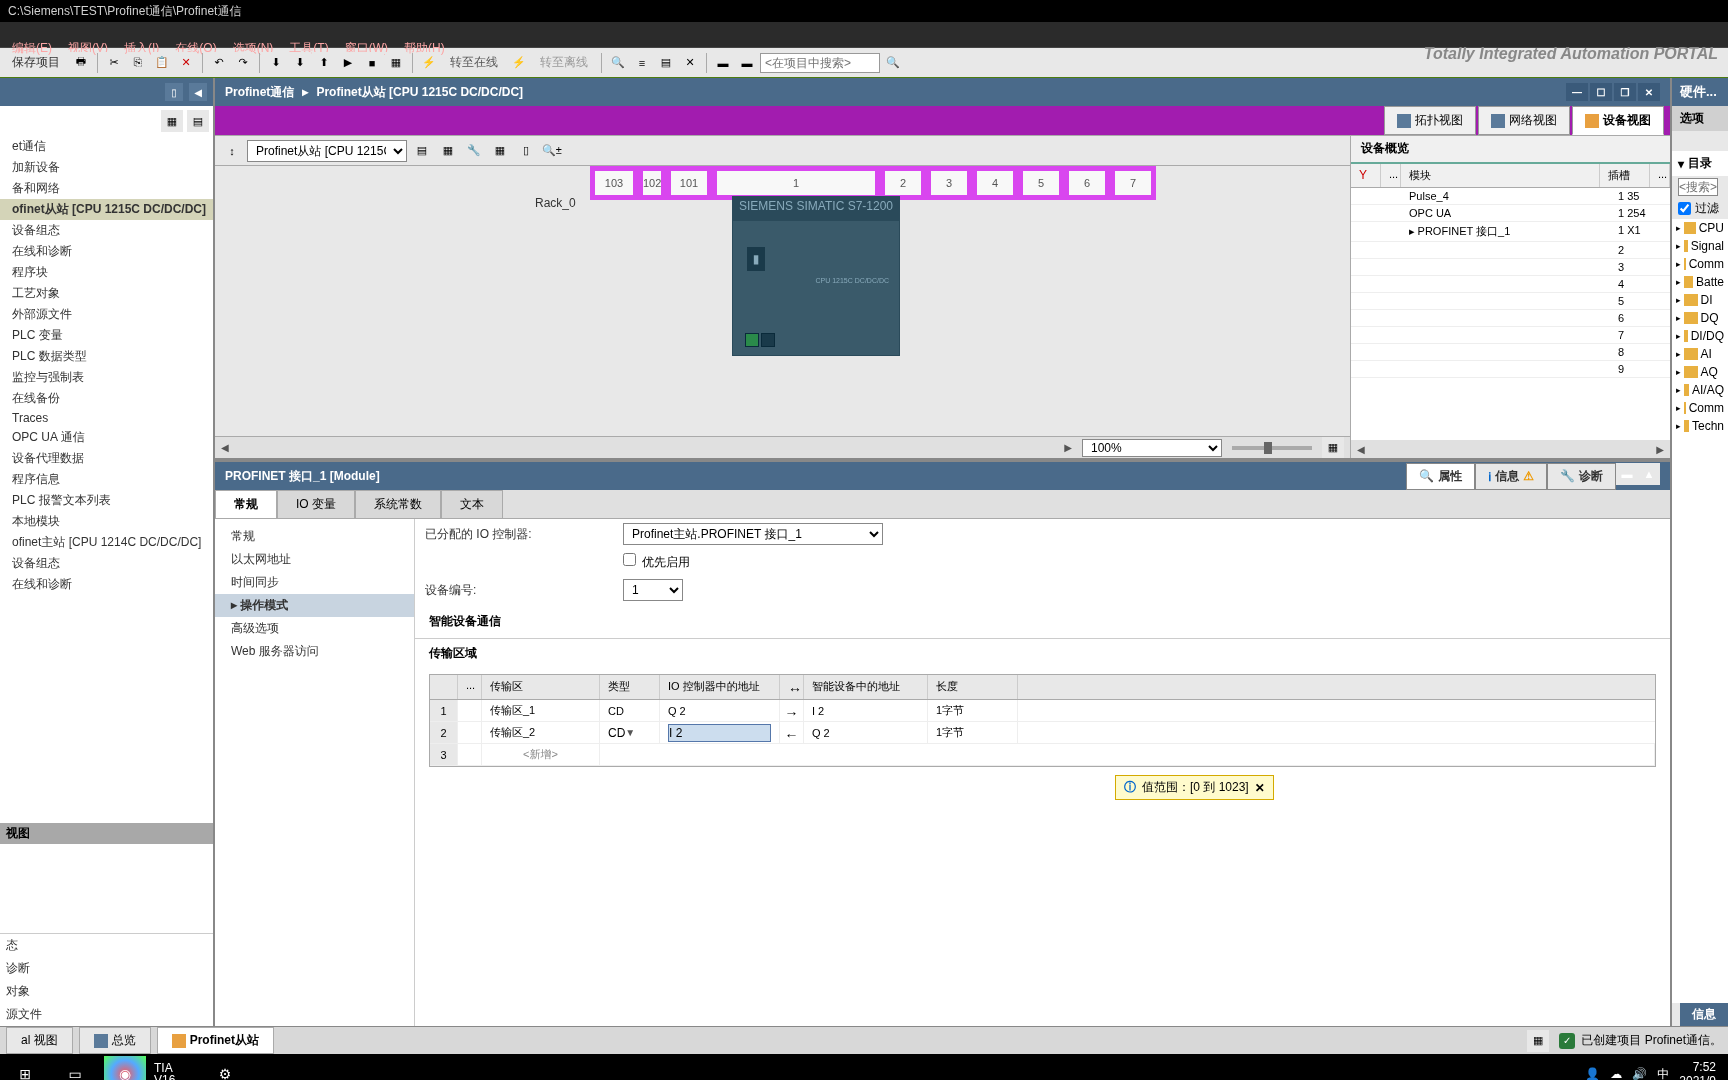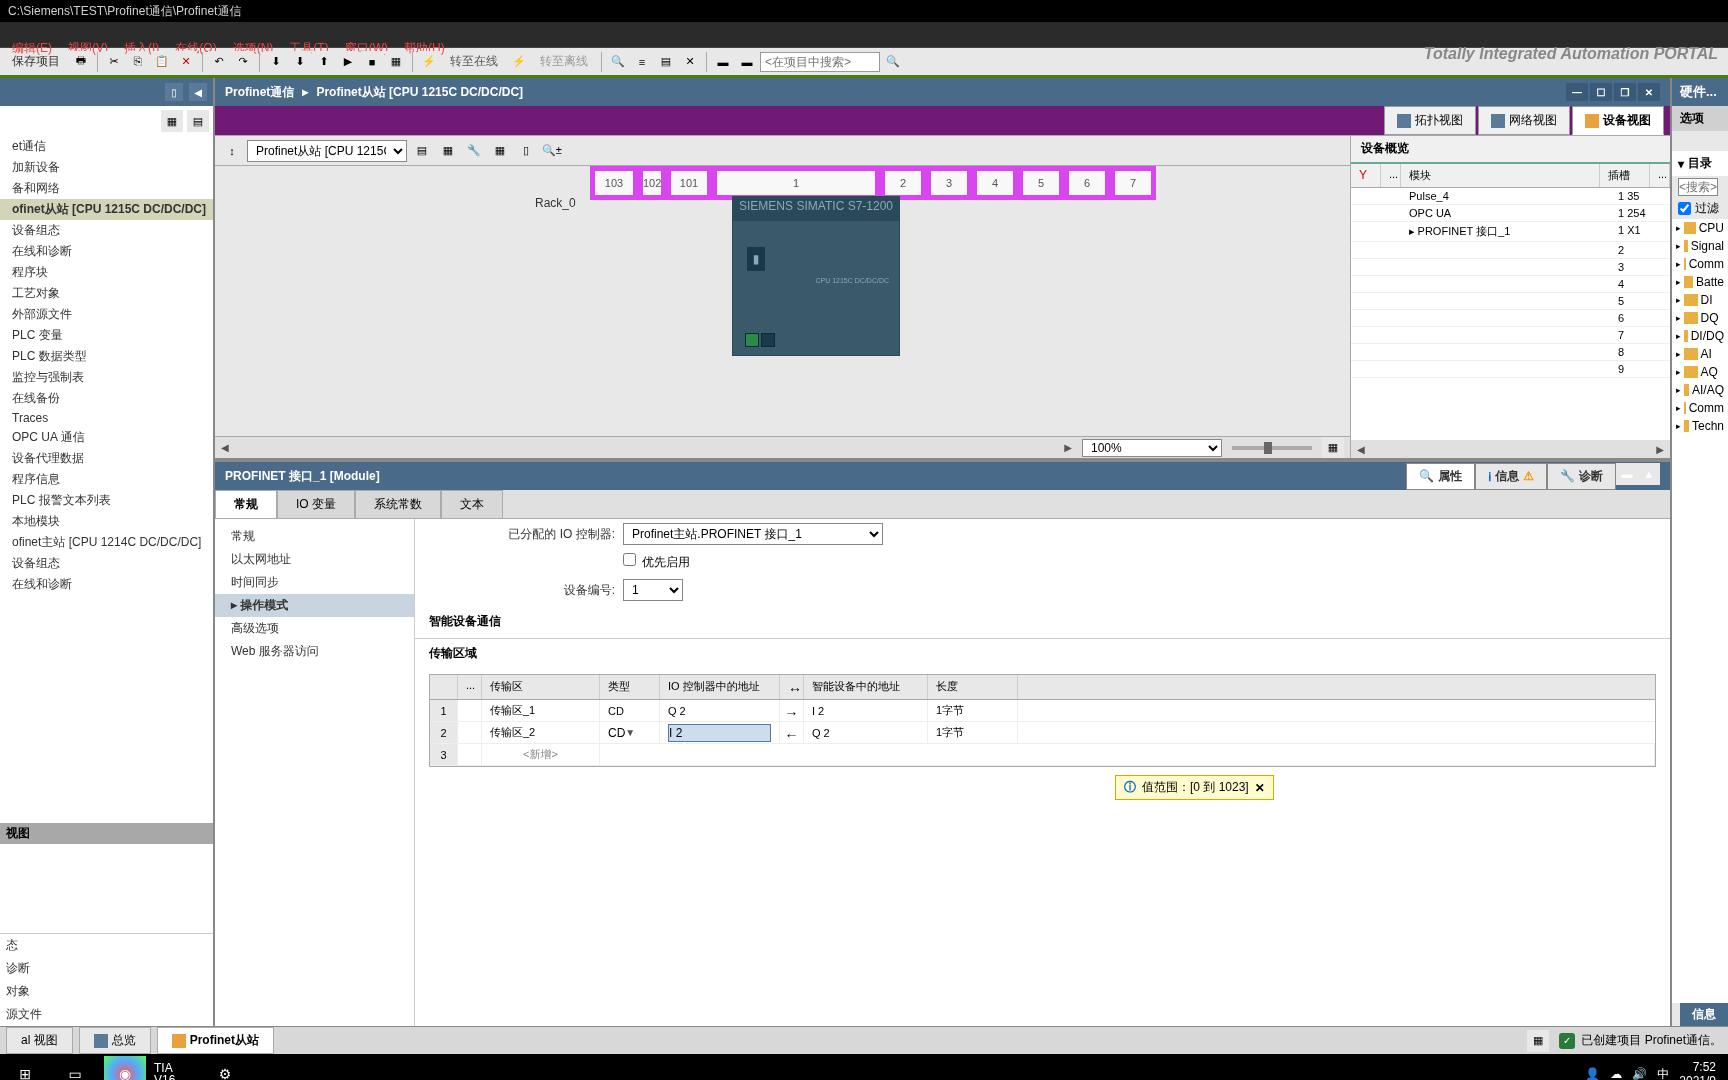--- a/index.html
+++ b/index.html
@@ -4,24 +4,24 @@
 <style>
 * { box-sizing: border-box; margin: 0; padding: 0; font-family: "Microsoft YaHei", Arial, sans-serif; font-size: 12px; }
 body { background: #2b2b2b; width: 1728px; height: 1080px; overflow: hidden; position: relative; }
 
 
 .titlebar { background: #000; color: #e0e0e0; height: 22px; padding: 2px 8px; display: flex; align-items: center; }
 .titlebar-text { color: #d0d0d0; }
 
 
 .menubar { background: #2b2b2b; height: 26px; display: flex; align-items: center; padding: 0 4px; border-bottom: 1px solid #444; }
-.menu-item { color: #ef4444; padding: 4px 8px; cursor: pointer; white-space: nowrap; margin-top: 28px; }
-
-
-.toolbar { background: #e8e8e8; height: 30px; display: flex; align-items: center; padding: 0 4px; border-bottom: 3px solid #4d7c0f; gap: 2px; }
+.menu-item { color: #fca5a5; padding: 4px 8px; cursor: pointer; white-space: nowrap; margin-top: 28px; }
+
+
+.toolbar { background: #e8e8e8; height: 30px; display: flex; align-items: center; padding: 0 4px; border-bottom: 1px solid #4d7c0f; gap: 2px; }
 .tool-btn { width: 22px; height: 22px; background: #e8e8e8; border: 1px solid transparent; display: inline-flex; align-items: center; justify-content: center; cursor: pointer; font-size: 11px; }
 .tool-sep { width: 1px; height: 20px; background: #aaa; margin: 0 3px; }
 .tool-text { padding: 3px 8px; color: #555; cursor: pointer; background: transparent; border: none; white-space: nowrap; }
 .tool-search { width: 120px; height: 20px; border: 1px solid #999; padding: 0 4px; color: #888; }
 .brand { position: absolute; right: 10px; top: 45px; color: #888; font-size: 16px; font-weight: bold; font-style: italic; }
 
 
 .main { display: flex; height: calc(100% - 132px); }
 
 
@@ -42,21 +42,21 @@
 
 .center { flex: 1; display: flex; flex-direction: column; background: #e8e8e8; }
 
 
 .breadcrumb { background: #4a6a8a; color: #fff; height: 28px; display: flex; align-items: center; padding: 0 10px; font-size: 13px; font-weight: bold; }
 .breadcrumb-arrow { margin: 0 8px; }
 .breadcrumb .win-btns { margin-left: auto; display: flex; gap: 2px; }
 .breadcrumb .win-btn { width: 22px; height: 18px; background: #3a5a7a; display: inline-flex; align-items: center; justify-content: center; cursor: pointer; color: #fff; font-size: 10px; }
 
 
-.view-tabs-right { height: 30px; background: #701a75; display: flex; justify-content: flex-end; align-items: center; padding: 0 6px; gap: 2px; border-bottom: 1px solid #aaa; }
+.view-tabs-right { height: 30px; background: #a21caf; display: flex; justify-content: flex-end; align-items: center; padding: 0 6px; gap: 2px; border-bottom: 1px solid #aaa; }
 .view-tab { padding: 5px 12px; background: #f0f0f0; border: 1px solid #999; cursor: pointer; display: flex; align-items: center; gap: 4px; }
 .view-tab.active { background: #fff; border-bottom-color: #fff; font-weight: bold; }
 
 
 .device-area { flex: 0 0 300px; display: flex; background: #e8e8e8; border-bottom: 2px solid #888; }
 .device-canvas { flex: 1; background: #e8e8e8; position: relative; overflow: hidden; }
 .device-toolbar { height: 30px; background: #e8e8e8; display: flex; align-items: center; padding: 0 6px; gap: 4px; border-bottom: 1px solid #aaa; }
 .device-select { width: 160px; height: 22px; border: 1px solid #888; padding: 0 4px; background: #fff; }
 .rack-area { position: relative; height: 270px; overflow: auto; }
 .slot-header { display: flex; position: absolute; top: 0; left: 375px; }
@@ -92,21 +92,21 @@
 .props-tab-r.active { background: #fff; }
 .props-tabs { display: flex; background: #e0e0e0; border-bottom: 1px solid #aaa; }
 .props-tab { padding: 5px 18px; background: #d8d8d8; border: 1px solid #aaa; cursor: pointer; border-bottom: none; }
 .props-tab.active { background: #fff; font-weight: bold; }
 .props-body { flex: 1; display: flex; background: #fff; min-height: 0; }
 .props-nav { width: 200px; background: #fff; border-right: 1px solid #ccc; padding: 6px 0; overflow: auto; }
 .props-nav-item { padding: 3px 16px; cursor: pointer; color: #333; }
 .props-nav-item.active { background: #c8d4e0; font-weight: bold; }
 .props-content { flex: 1; padding: 0; overflow: auto; position: relative; }
 .props-form-row { display: flex; align-items: center; padding: 4px 10px; gap: 8px; }
-.props-label-r { width: 190px; text-align: right; color: #333; }
+.props-label-r { width: 190px; color: #333; }
 .props-input { width: 260px; height: 22px; border: 1px solid #888; background: #fff; padding: 0 4px; }
 .props-chk { margin-right: 6px; }
 .props-section-title { font-weight: bold; padding: 8px 14px; border-bottom: 1px solid #ccc; }
 .props-subsection-title { font-weight: bold; padding: 6px 14px; }
 
 
 .transfer-table { margin: 6px 14px; border: 1px solid #aaa; }
 .tt-header { display: flex; background: #e8e8e8; border-bottom: 1px solid #aaa; }
 .tt-h { padding: 4px 8px; border-right: 1px solid #ccc; font-size: 11px; }
 .tt-row { display: flex; border-bottom: 1px solid #eee; align-items: center; height: 22px; }

